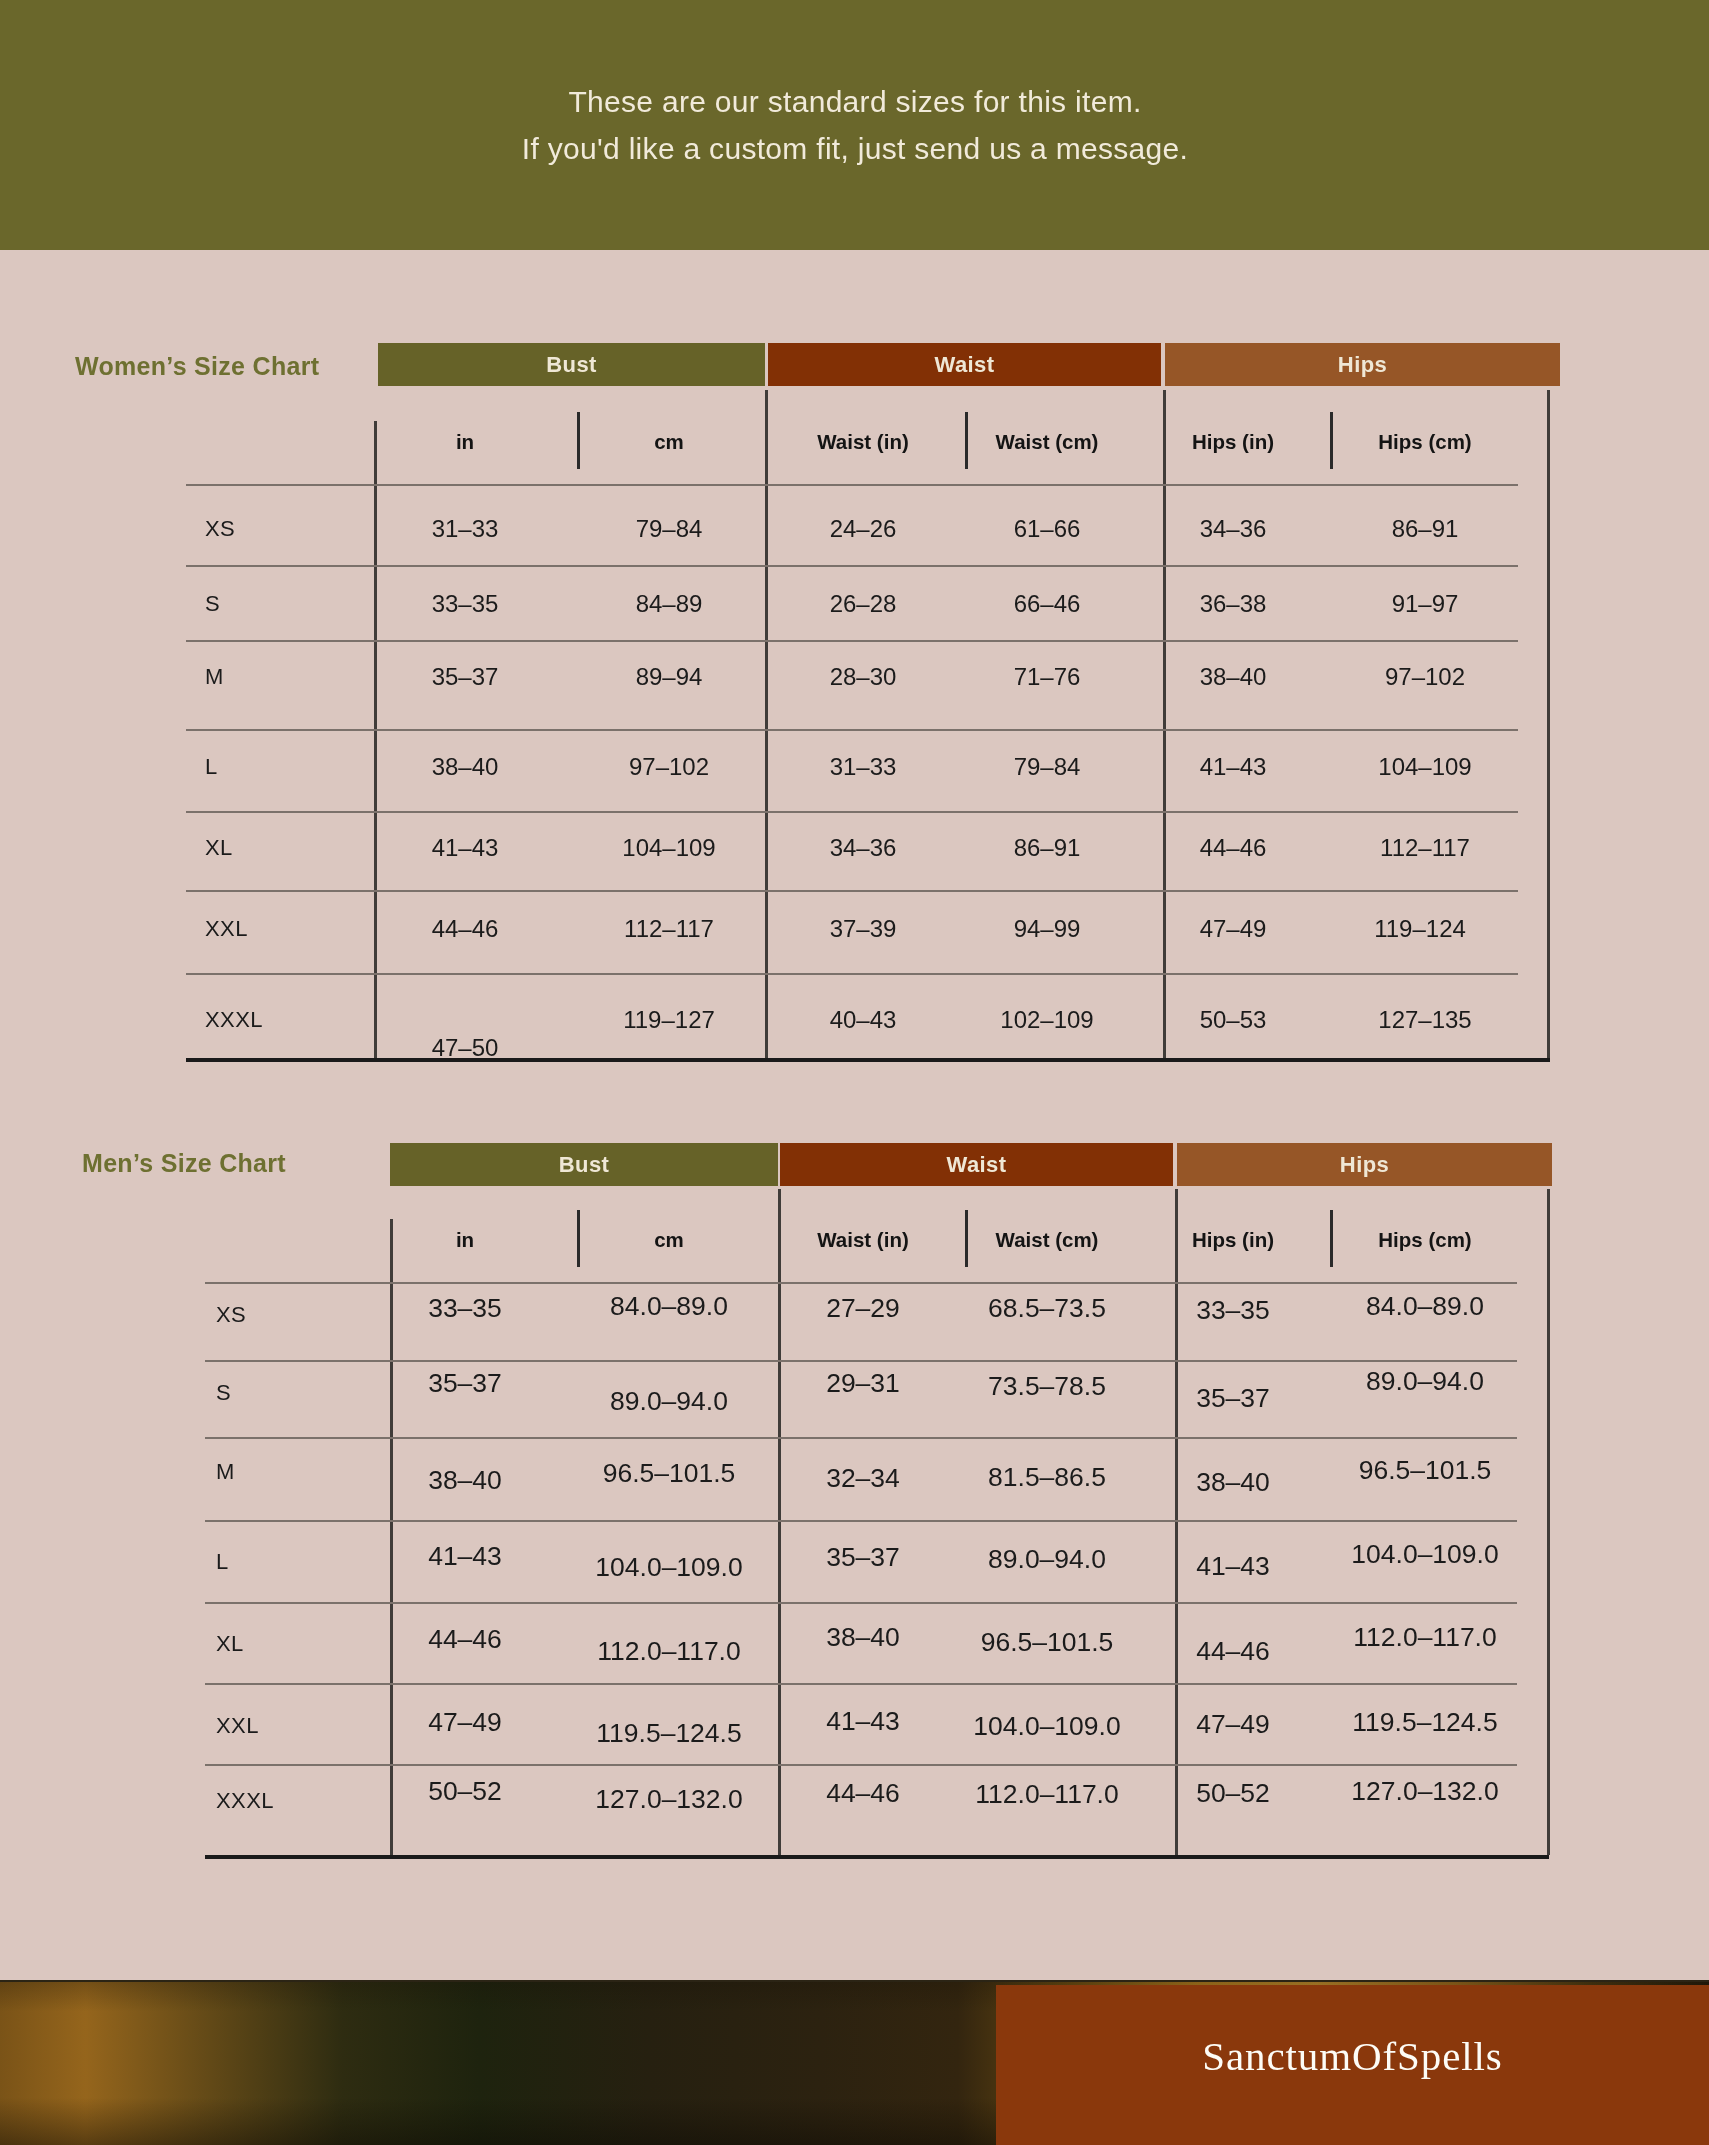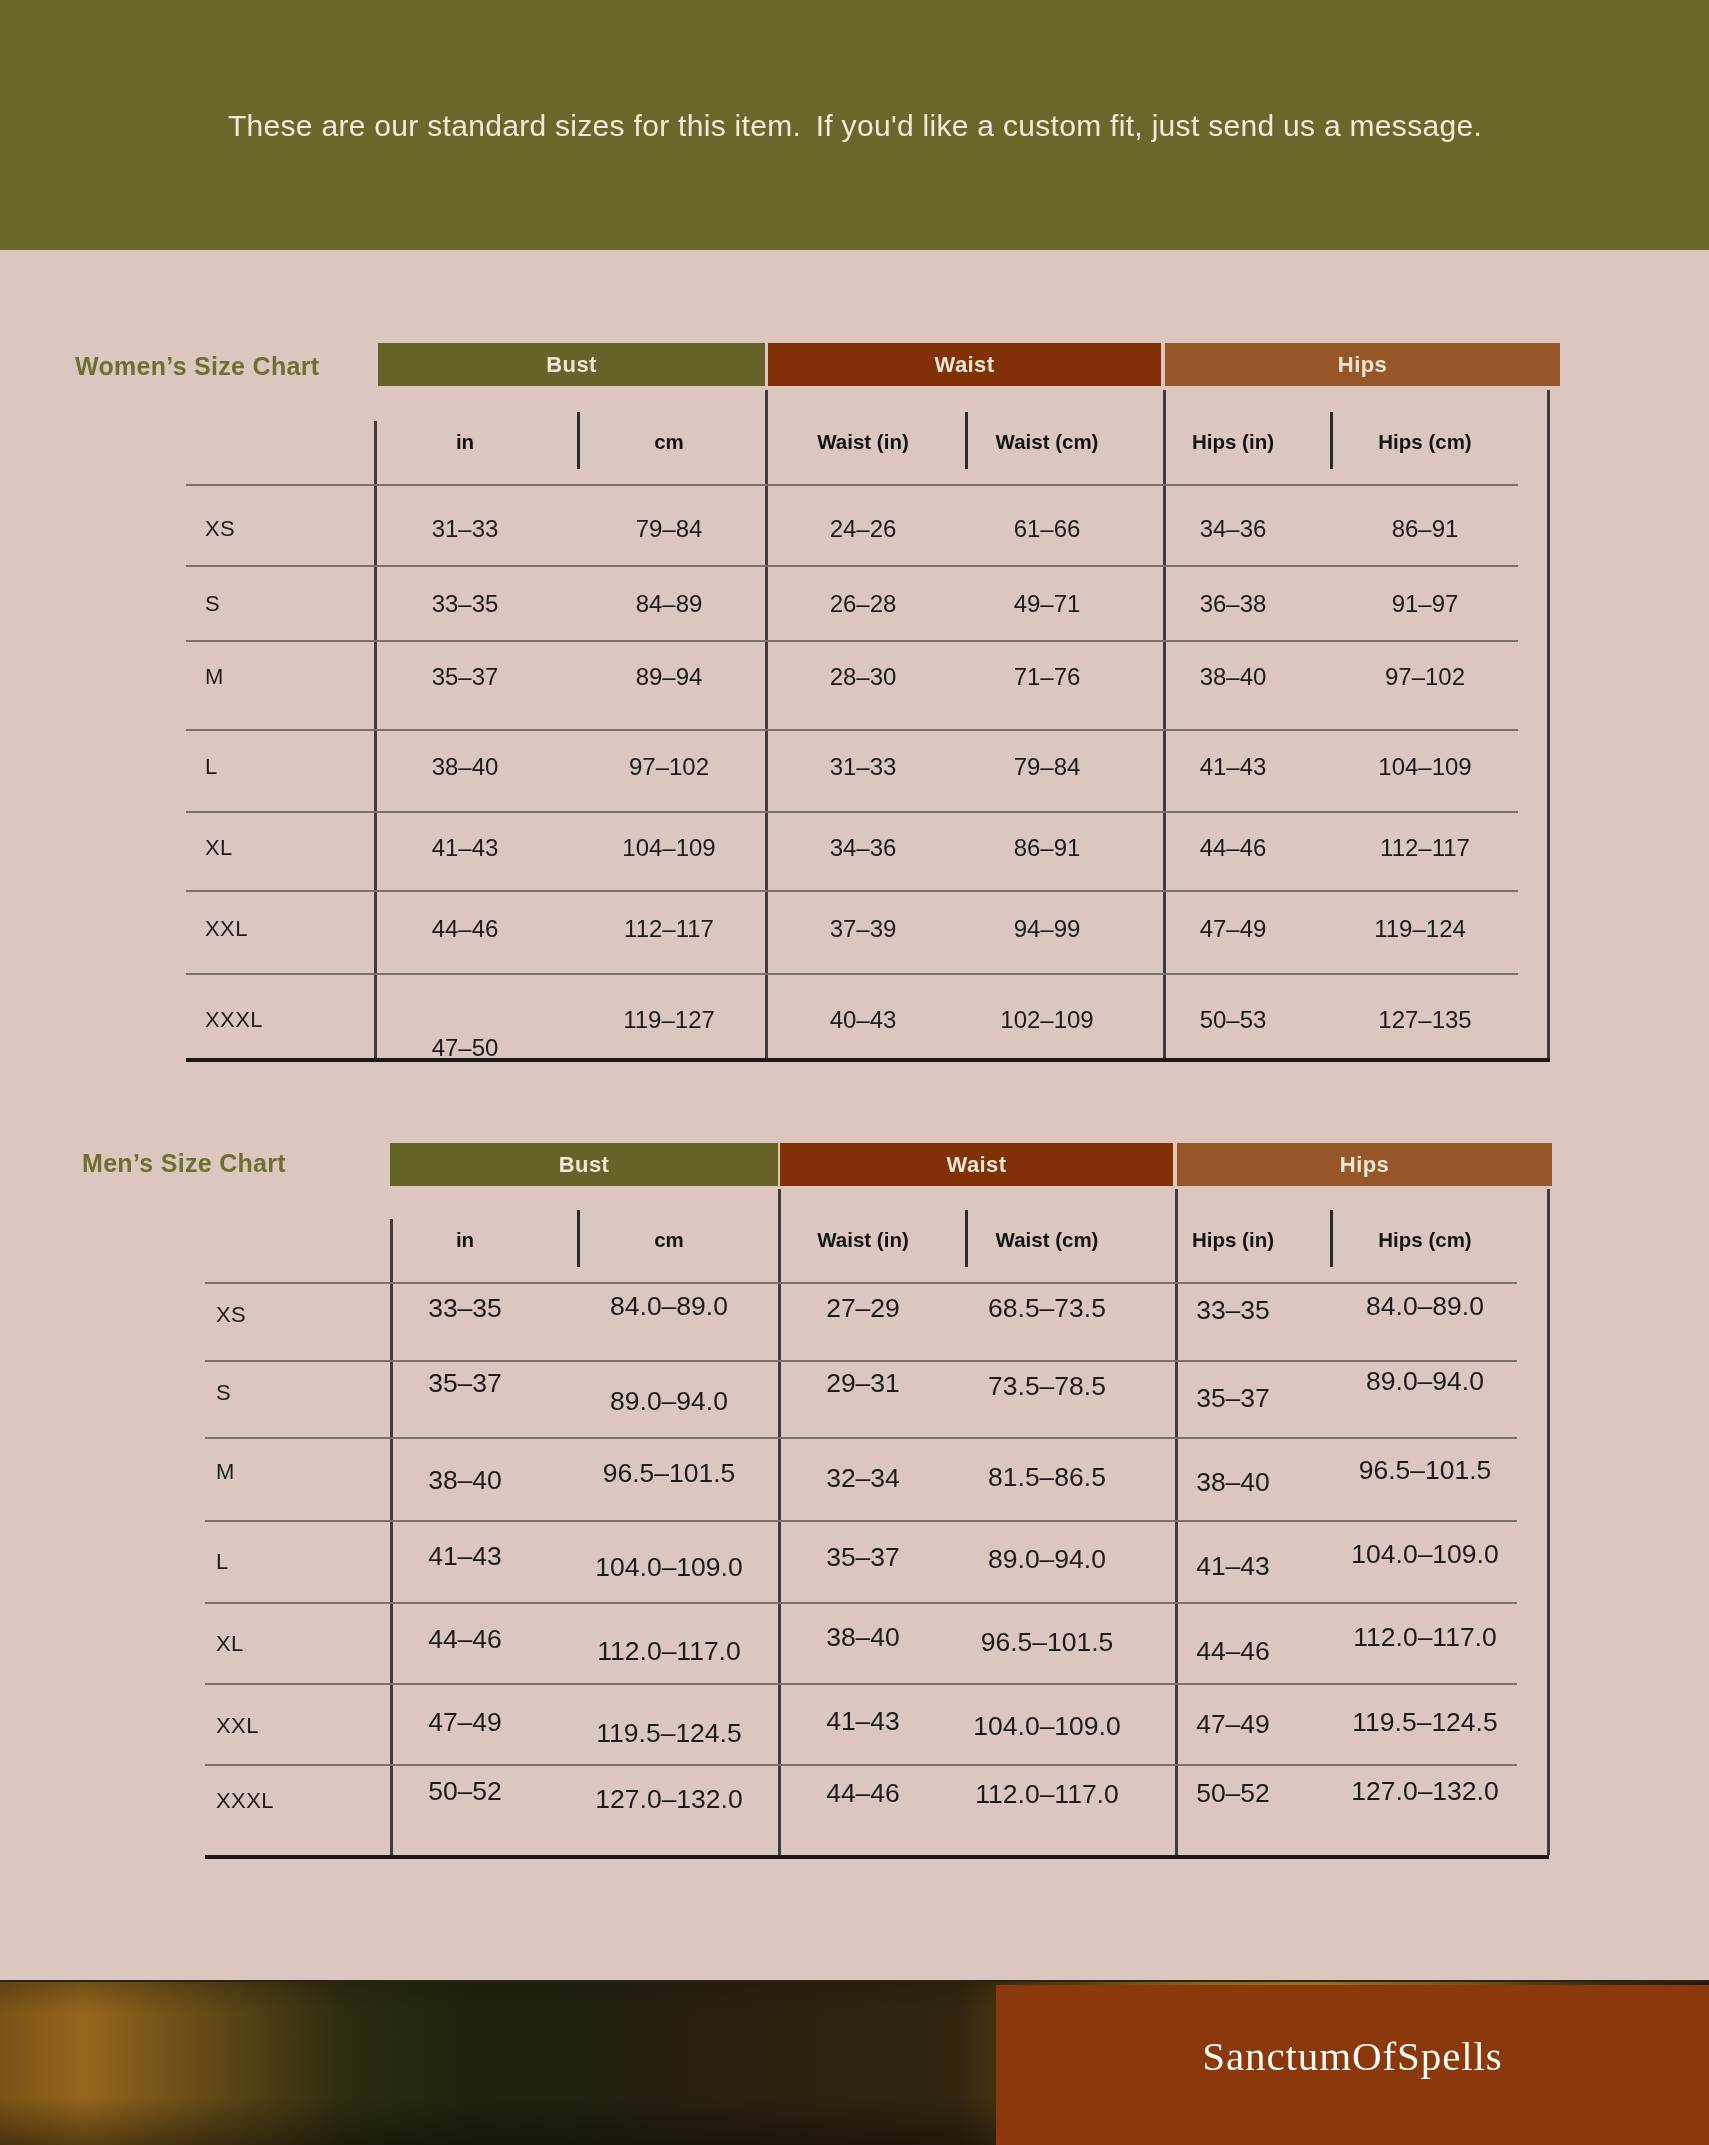--- a/index.html
+++ b/index.html
@@ -4,21 +4,21 @@
 <style>
   html,body { margin:0; padding:0; }
   .page {
     position:relative; width:1710px; height:2145px;
     background:#dbc7c0; overflow:hidden;
     font-family:"Liberation Sans", sans-serif;
   }
   
   .banner {
     position:absolute; left:0; top:0; width:1710px; height:250px;
-    background:#6a672b; display:flex; flex-direction:row;
+    background:#6a672b; display:flex; flex-direction:column;
     justify-content:center; align-items:center; gap:14.6px;
   }
   .banner-line {
     color:#f1eada; font-size:30px; line-height:1.1; letter-spacing:0.3px;
     font-weight:400; text-align:center;
   }
   
   .chart-layer { position:absolute; left:0; top:0; width:100%; height:100%; }
   .chart-title {
     position:absolute; transform:translateY(-50%);
@@ -121,21 +121,21 @@
         <div class="cell women-cell" style="left: 863px; top: 529px;">24–26</div>
         <div class="cell women-cell" style="left: 1047px; top: 529px;">61–66</div>
         <div class="cell women-cell" style="left: 1233px; top: 529px;">34–36</div>
         <div class="cell women-cell" style="left: 1425px; top: 529px;">86–91</div>
       </div>
       <div>
         <div class="size-label" style="left: 205px; top: 604px;">S</div>
         <div class="cell women-cell" style="left: 465px; top: 604px;">33–35</div>
         <div class="cell women-cell" style="left: 669px; top: 604px;">84–89</div>
         <div class="cell women-cell" style="left: 863px; top: 604px;">26–28</div>
-        <div class="cell women-cell" style="left: 1047px; top: 604px;">49–71</div>
+        <div class="cell women-cell" style="left: 1047px; top: 604px;">66–46</div>
         <div class="cell women-cell" style="left: 1233px; top: 604px;">36–38</div>
         <div class="cell women-cell" style="left: 1425px; top: 604px;">91–97</div>
       </div>
       <div>
         <div class="size-label" style="left: 205px; top: 677px;">M</div>
         <div class="cell women-cell" style="left: 465px; top: 677px;">35–37</div>
         <div class="cell women-cell" style="left: 669px; top: 677px;">89–94</div>
         <div class="cell women-cell" style="left: 863px; top: 677px;">28–30</div>
         <div class="cell women-cell" style="left: 1047px; top: 677px;">71–76</div>
         <div class="cell women-cell" style="left: 1233px; top: 677px;">38–40</div>

